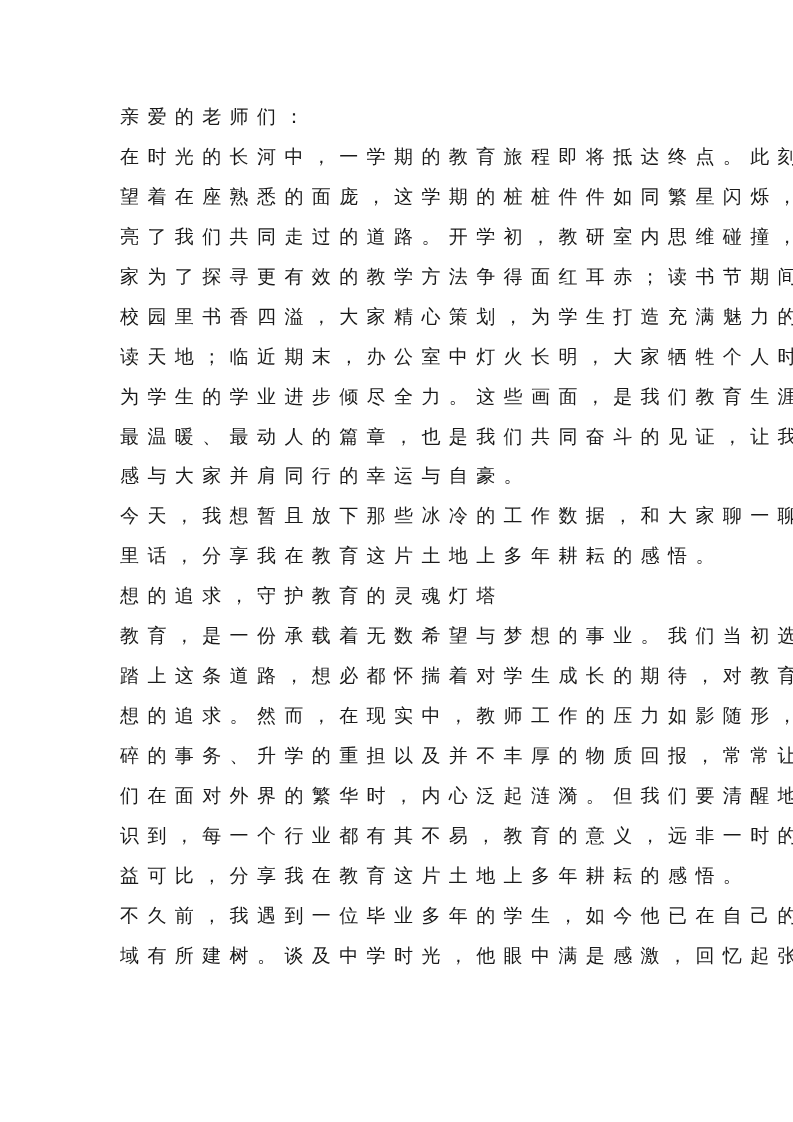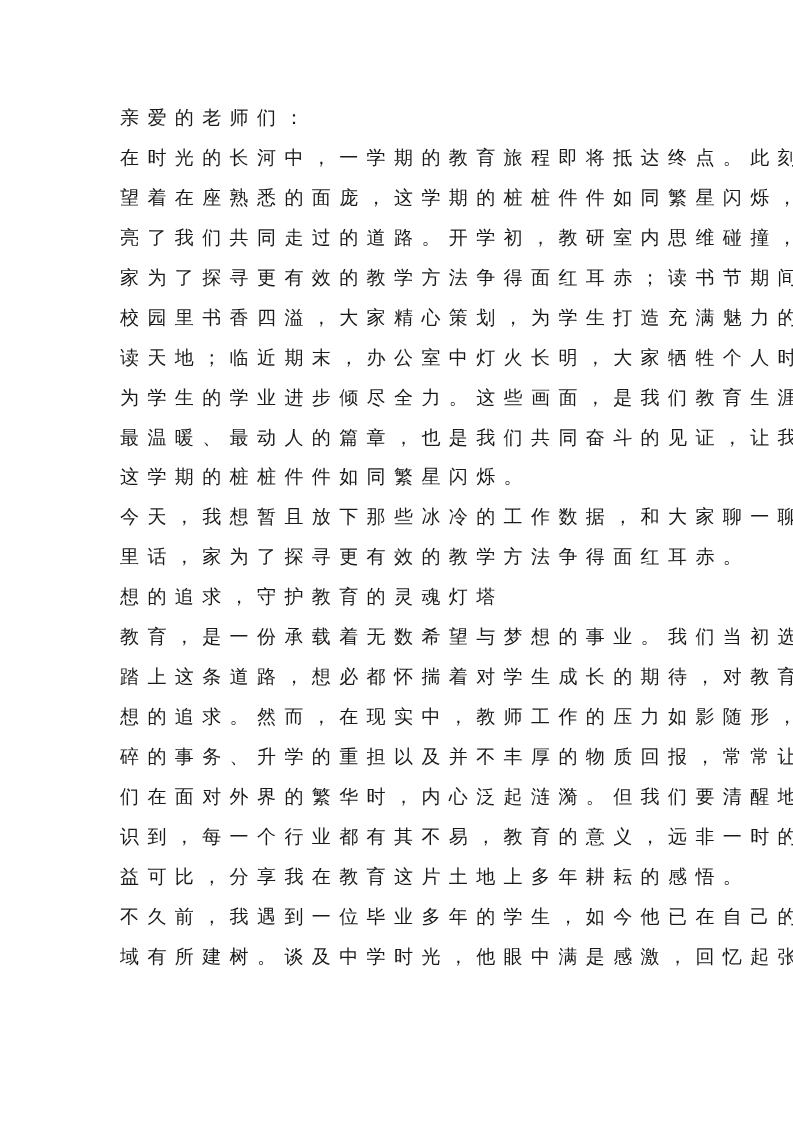--- a/index.html
+++ b/index.html
@@ -24,44 +24,44 @@
     .content {
       position: absolute;
       left: 120px;
       top: 104px;
       width: 560px;
     }
     .line {
       display: block;
       height: 39.95px;
       line-height: 28px;
-      font-family: Liberation Serif, serif;
+      font-family: Liberation Mono, monospace;
       font-size: 19px;
       letter-spacing: 8.4px;
       color: #1a1a1a;
       white-space: nowrap;
     }
   </style>
 </head>
 <body>
 
 <div class="page">
   <div class="content">
     <span class="line">亲爱的老师们：</span>
     <span class="line">在时光的长河中，一学期的教育旅程即将抵达终点。此刻，</span>
     <span class="line">望着在座熟悉的面庞，这学期的桩桩件件如同繁星闪烁，照</span>
     <span class="line">亮了我们共同走过的道路。开学初，教研室内思维碰撞，大</span>
     <span class="line">家为了探寻更有效的教学方法争得面红耳赤；读书节期间，</span>
     <span class="line">校园里书香四溢，大家精心策划，为学生打造充满魅力的阅</span>
     <span class="line">读天地；临近期末，办公室中灯火长明，大家牺牲个人时间，</span>
     <span class="line">为学生的学业进步倾尽全力。这些画面，是我们教育生涯中</span>
     <span class="line">最温暖、最动人的篇章，也是我们共同奋斗的见证，让我深</span>
-    <span class="line">这学期的桩桩件件如同繁星闪烁。</span>
+    <span class="line">感与大家并肩同行的幸运与自豪。</span>
     <span class="line">今天，我想暂且放下那些冰冷的工作数据，和大家聊一聊心</span>
-    <span class="line">里话，家为了探寻更有效的教学方法争得面红耳赤。</span>
+    <span class="line">里话，分享我在教育这片土地上多年耕耘的感悟。</span>
     <span class="line">想的追求，守护教育的灵魂灯塔</span>
     <span class="line">教育，是一份承载着无数希望与梦想的事业。我们当初选择</span>
     <span class="line">踏上这条道路，想必都怀揣着对学生成长的期待，对教育理</span>
     <span class="line">想的追求。然而，在现实中，教师工作的压力如影随形，琐</span>
     <span class="line">碎的事务、升学的重担以及并不丰厚的物质回报，常常让我</span>
     <span class="line">们在面对外界的繁华时，内心泛起涟漪。但我们要清醒地认</span>
     <span class="line">识到，每一个行业都有其不易，教育的意义，远非一时的利</span>
     <span class="line">益可比，分享我在教育这片土地上多年耕耘的感悟。</span>
     <span class="line">不久前，我遇到一位毕业多年的学生，如今他已在自己的领</span>
     <span class="line">域有所建树。谈及中学时光，他眼中满是感激，回忆起张老</span>

